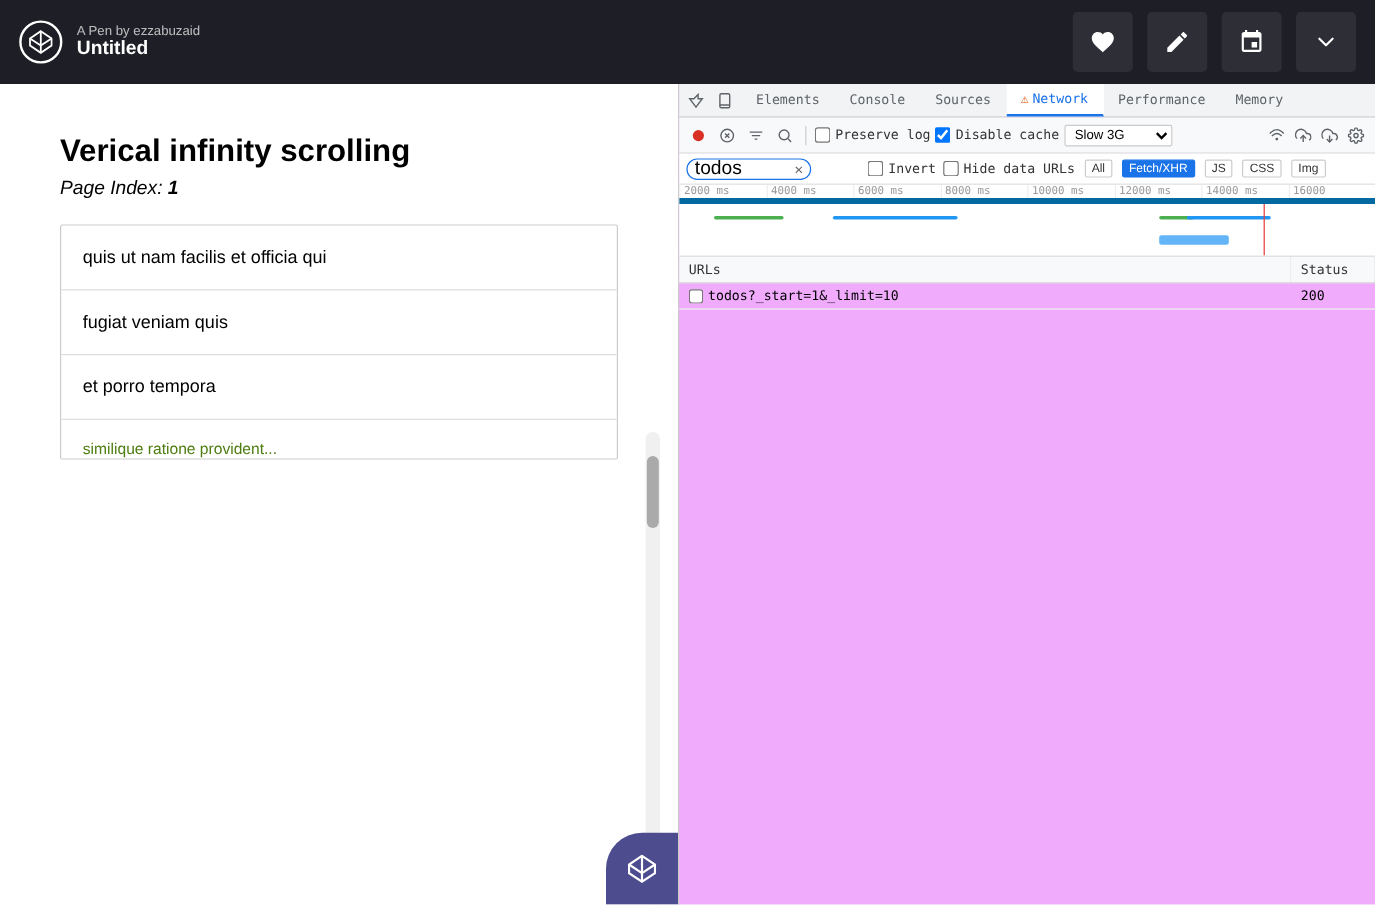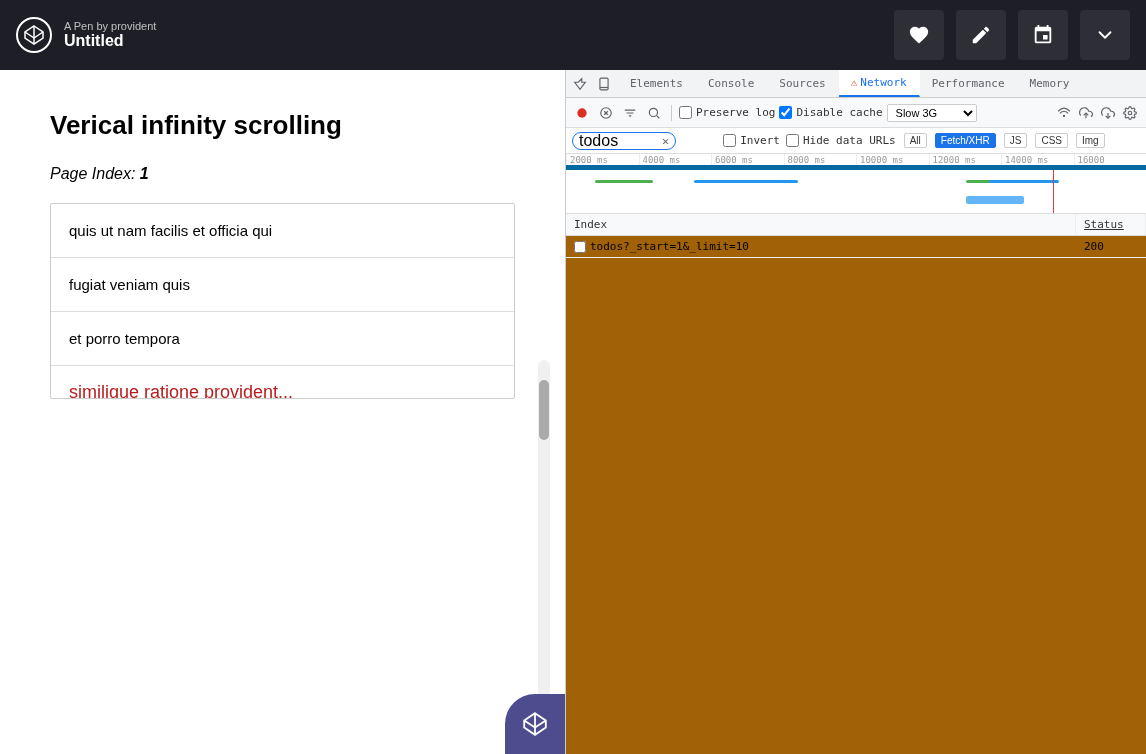--- a/index.html
+++ b/index.html
@@ -46,21 +46,21 @@
     .content-pane {
       width: 565px;
       flex-shrink: 0;
       padding: 40px 50px;
       overflow: hidden;
       position: relative;
     }
     .content-pane h1 {
       font-size: 26px;
       font-weight: 700;
-      margin-bottom: 24px;
+      margin-bottom: 8px;
     }
     .content-pane .loaded-items {
       font-size: 16px;
       margin-bottom: 4px;
     }
     .content-pane .page-index {
       font-size: 16px;
       font-style: italic;
       margin-bottom: 20px;
     }
@@ -78,24 +78,24 @@
       padding: 16px 18px;
       font-size: 15px;
       border-bottom: 1px solid #ddd;
       line-height: 1.4;
     }
     .list-item:last-child { border-bottom: none; }
 
     
     .list-item-partial {
       padding: 16px 18px;
-      font-size: 18px;
+      font-size: 13px;
       height: 30px;
       overflow: hidden;
-      color: #b91c1c;
+      color: #4d7c0f;
     }
 
     
     .cp-watermark {
       position: absolute;
       bottom: 0;
       right: 0;
       width: 60px;
       height: 60px;
       background: #4c4c8f;
@@ -104,21 +104,21 @@
       align-items: center;
       justify-content: center;
     }
 
     
     .devtools-pane {
       flex: 1;
       border-left: 1px solid #ccc;
       display: flex;
       flex-direction: column;
-      background: #a16207;
+      background: #f0abfc;
       font-family: 'Menlo', 'Consolas', monospace;
       font-size: 11px;
     }
 
     
     .devtools-tabs {
       display: flex;
       background: #f1f3f4;
       border-bottom: 1px solid #ccc;
       height: 28px;
@@ -285,21 +285,21 @@
     }
     .th-cell {
       font-size: 11px;
       color: #333;
       display: flex; align-items: center;
       padding: 0 8px;
       border-right: 1px solid #eee;
       font-weight: 500;
     }
     .th-name { flex: 1; }
-    .th-status { width: 70px; flex-shrink: 0; text-decoration: underline; }
+    .th-status { width: 70px; flex-shrink: 0; }
 
     .devtools-table-body {
       flex: 1;
       overflow-y: auto;
     }
     .network-row {
       display: flex;
       height: 22px;
       border-bottom: 1px solid #f0f0f0;
       align-items: center;
@@ -320,21 +320,21 @@
 <div class="codepen-bar">
   <div class="codepen-logo">
     <svg width="20" height="20" viewBox="0 0 20 20">
         <polygon points="10,1 19,7 19,13 10,19 1,13 1,7" fill="none" stroke="white" stroke-width="1.5"></polygon>
         <line x1="1" y1="7" x2="10" y2="13" stroke="white" stroke-width="1.5"></line>
         <line x1="19" y1="7" x2="10" y2="13" stroke="white" stroke-width="1.5"></line>
         <line x1="10" y1="1" x2="10" y2="19" stroke="white" stroke-width="1.5"></line>
       </svg>
   </div>
   <div class="pen-info">
-    <div class="pen-by">A Pen by provident</div>
+    <div class="pen-by">A Pen by ezzabuzaid</div>
     <div class="pen-title">Untitled</div>
   </div>
   <button class="cp-btn">
     <svg width="22" height="22" viewBox="0 0 24 24">
         <path d="M12 21.35l-1.45-1.32C5.4 15.36 2 12.28 2 8.5 2 5.42 4.42 3 7.5 3c1.74 0 3.41.81 4.5 2.09C13.09 3.81 14.76 3 16.5 3 19.58 3 22 5.42 22 8.5c0 3.78-3.4 6.86-8.55 11.54L12 21.35z"></path>
       </svg>
   </button>
   <button class="cp-btn">
     <svg width="22" height="22" viewBox="0 0 24 24">
         <path d="M3 17.25V21h3.75L17.81 9.94l-3.75-3.75L3 17.25zM20.71 7.04c.39-.39.39-1.02 0-1.41l-2.34-2.34c-.39-.39-1.02-.39-1.41 0l-1.83 1.83 3.75 3.75 1.83-1.83z"></path>
@@ -523,21 +523,21 @@
 
         <div class="tl-bar" style="left:73%;width:12%;top:10px;background:#2196f3;height:3px;"></div>
 
         <div class="tl-vline" style="left:84%;"></div>
 
         <div class="tl-bar" style="left:69%;width:10%;top:26px;background:#2196f3;height:8px;opacity:0.7;"></div>
       </div>
     </div>
 
     <div class="devtools-table-header">
-      <div class="th-cell th-name">Index</div>
+      <div class="th-cell th-name">URLs</div>
       <div class="th-cell th-status">Status</div>
     </div>
 
     <div class="devtools-table-body">
       <div class="network-row">
         <div class="td-cell td-name">
           <input type="checkbox" class="row-checkbox" style="">
           <span>todos?_start=1&amp;_limit=10</span>
         </div>
         <div class="td-cell td-status">200</div>

